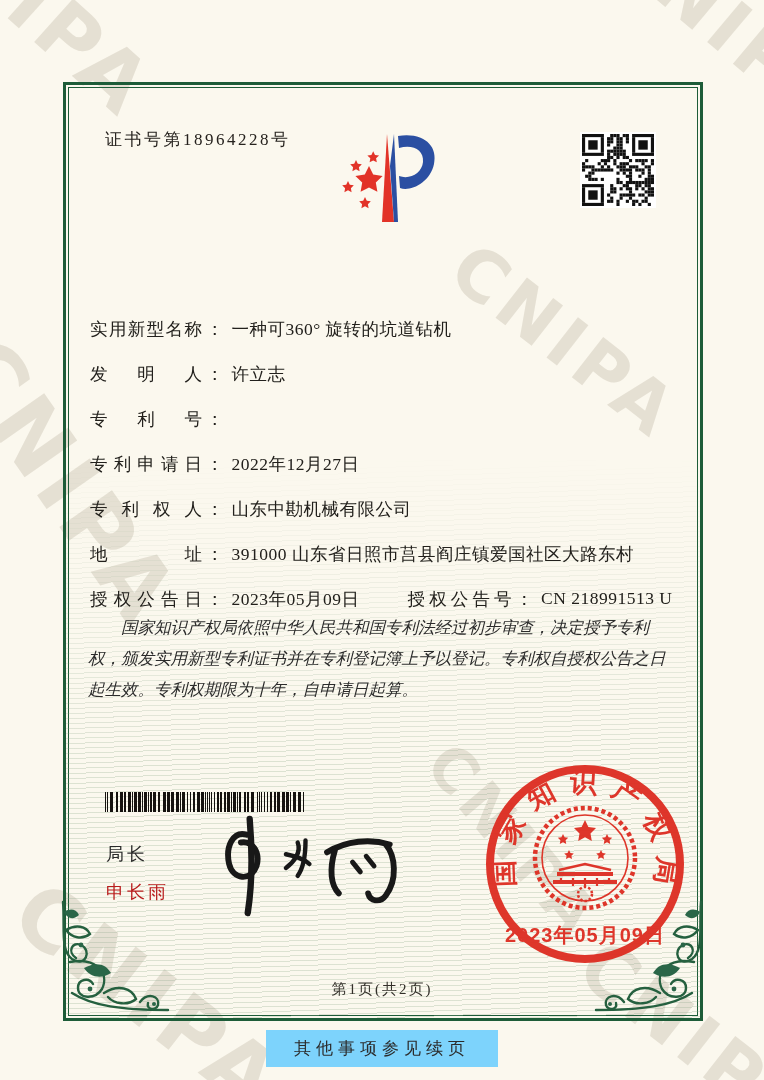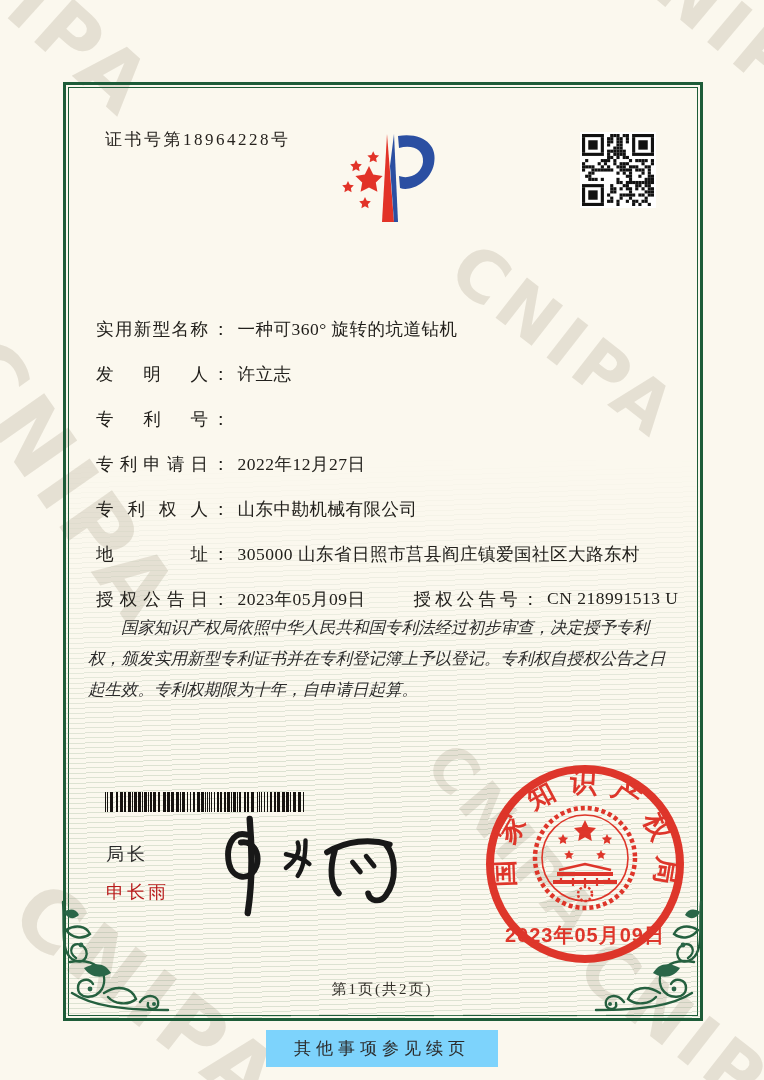--- a/index.html
+++ b/index.html
@@ -19,21 +19,21 @@
          -webkit-mask-image:linear-gradient(to bottom,transparent 0,black 55%);
          mask-image:linear-gradient(to bottom,transparent 0,black 55%);
          pointer-events:none;}
   .content{position:absolute;inset:0;z-index:3;}
   .cert-no{position:absolute;left:105px;top:128px;font-size:17px;letter-spacing:2.5px;color:#26221e;}
   .logo{position:absolute;left:312px;top:126px;}
   .qr{position:absolute;left:580px;top:132px;background:#fff;padding:2px;}
   .title{position:absolute;left:0;right:0;top:238px;text-align:center;
          font-size:38px;font-weight:bold;letter-spacing:7px;color:#141414;}
   .fields{position:absolute;left:90px;top:306px;width:600px;font-size:17.5px;color:#22201c;}
-  .frow{height:45px;display:flex;align-items:center;margin-left:6px;}
+  .frow{height:45px;display:flex;align-items:center;}
   .flabel{display:inline-block;width:112px;text-align:justify;text-align-last:justify;}
   .flabel2{display:inline-block;width:104px;text-align:justify;text-align-last:justify;}
   .colon{margin:0 8px 0 4px;}
   .fvalue{letter-spacing:.5px;}
   .pair2{margin-left:48px;display:flex;align-items:center;}
   .paras{position:absolute;left:88px;top:612px;width:592px;font-size:16.5px;
          line-height:1.88;color:#2b2b2b;font-style:italic;}
   .paras p{margin:0 0 5px 0;text-indent:2em;}
   .barcode{position:absolute;left:105px;top:792px;}
   .sig-role{position:absolute;left:106px;top:842px;font-size:18px;letter-spacing:3px;
@@ -332,21 +332,21 @@
         <span class="fvalue">2022年12月27日</span>
       </div>
       <div class="frow">
         <span class="flabel">专利权人</span>
         <span class="colon">：</span>
         <span class="fvalue">山东中勘机械有限公司</span>
       </div>
       <div class="frow">
         <span class="flabel">地址</span>
         <span class="colon">：</span>
-        <span class="fvalue">305000 山东省日照市莒县阎庄镇爱国社区大路东村</span>
+        <span class="fvalue">391000 山东省日照市莒县阎庄镇爱国社区大路东村</span>
       </div>
       <div class="frow">
         <span class="flabel">授权公告日</span>
         <span class="colon">：</span>
         <span class="fvalue">2023年05月09日</span>
         <span class="pair2">
           <span class="flabel2">授权公告号</span>
           <span class="colon">：</span>
           <span class="fvalue">CN 218991513 U</span>
         </span>

